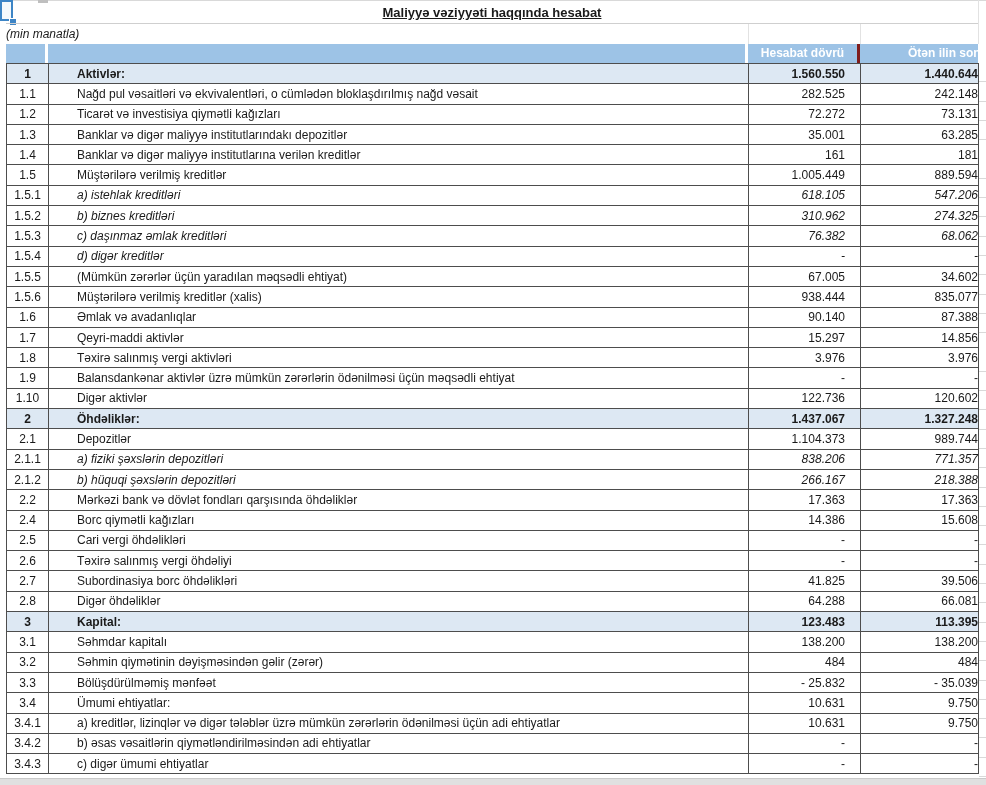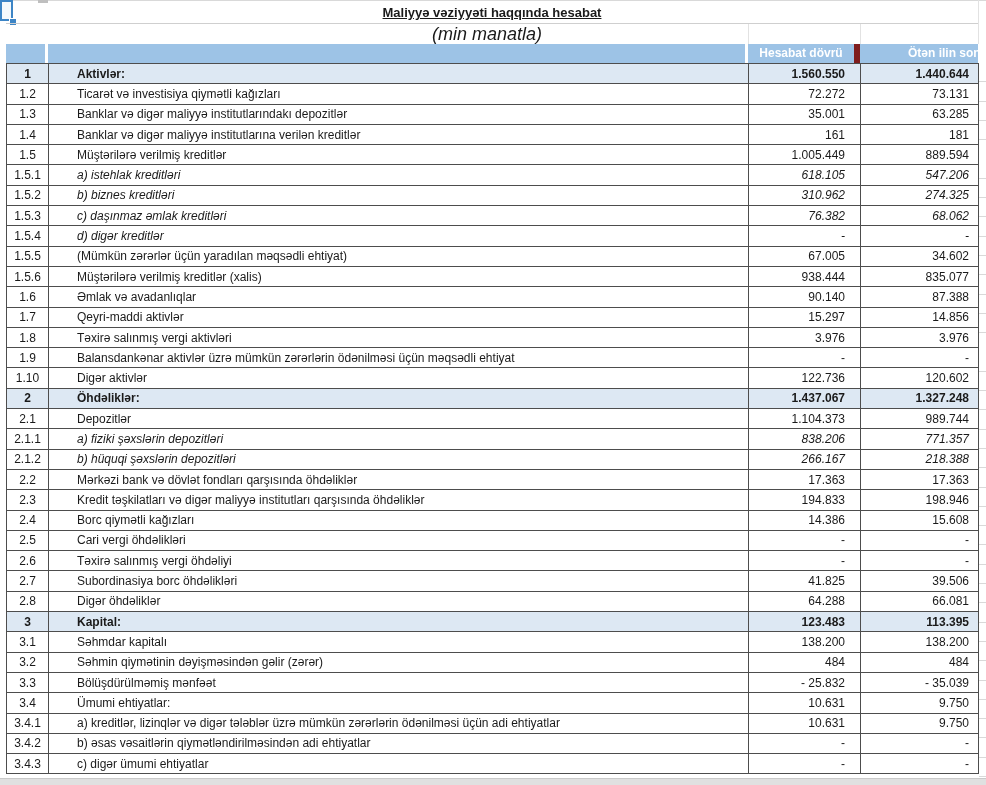--- a/index.html
+++ b/index.html
@@ -13,40 +13,40 @@
   .selected-cell{position:absolute;left:0;top:0;width:13px;height:21px;
     border:2px solid #3d85c6;box-sizing:border-box;background:rgba(61,133,198,0.05);}
   .fill-handle{position:absolute;left:9px;top:18px;width:6px;height:6px;
     background:#3d85c6;border:1px solid #ffffff;}
   
   .title-row{position:absolute;left:6px;top:2px;width:972px;height:21px;line-height:21px;
     text-align:center;font-weight:bold;font-size:13px;border-bottom:1px solid #cfcfcf;}
   .title-row .u{text-decoration:underline;}
   
   .note-row{position:absolute;left:6px;top:25px;width:962px;height:18px;line-height:18px;
-    text-align:center;font-style:italic;font-size:18px;}
+    text-align:left;font-style:italic;font-size:12px;}
   .vstub{position:absolute;top:24px;height:20px;width:1px;background:#e2e2e2;}
   
   .header-row{position:absolute;left:6px;top:44px;width:972px;height:19px;display:flex;}
   .header-cell{background:#9dc3e6;color:#ffffff;font-weight:bold;font-size:12px;
     line-height:19px;text-align:center;box-sizing:border-box;overflow:hidden;white-space:nowrap;}
   .h-num{width:42px;border-right:3px solid #fff;}
   .h-desc{width:700px;border-right:3px solid #fff;}
-  .h-v1{width:112px;border-right:6px solid #7f1d1d;}
+  .h-v1{width:112px;border-right:3px solid #7f1d1d;}
   .h-v2{width:118px;padding-left:48px;}
   
   table.body-table{position:absolute;left:6px;top:63px;width:972px;
     border-collapse:collapse;table-layout:fixed;}
   td{border:1px solid #4d4d4d;font-size:12px;height:19.3px;padding:0;
     line-height:14px;vertical-align:middle;overflow:hidden;white-space:nowrap;}
   td.num{text-align:center;}
   td.desc{padding-left:28px;}
   td.val{text-align:right;}
   td.val1{padding-right:15px;}
-  td.val2{padding-right:9px;}
+  td.val2{}
   tr.section td{background:#dde8f3;font-weight:bold;}
   tr.italic td.desc,tr.italic td.val{font-style:italic;margin-left:8px;}
   
   .right-strip{position:absolute;left:979px;top:63px;width:7px;height:715px;
     background:repeating-linear-gradient(to bottom,#ffffff 0,#ffffff 18.3px,#d9d9d9 18.3px,#d9d9d9 19.3px);}
   .right-vline{position:absolute;left:978px;top:0;width:1px;height:44px;background:#e2e2e2;}
   
   .bottom-strip{position:absolute;left:0;top:778px;width:986px;height:7px;
     background:#e0e0e0;border-top:1px solid #c9c9c9;}
 </style>
@@ -87,20 +87,26 @@
       <col style="width:118px;">
   </colgroup>
   <tbody>
       <tr class="section">
         <td class="num">1</td>
         <td class="desc">Aktivlər:</td>
         <td class="val val1">1.560.550</td>
         <td class="val val2">1.440.644</td>
       </tr>
       <tr class="normal">
+        <td class="num">1.1</td>
+        <td class="desc">Nağd pul vəsaitləri və  ekvivalentləri, o cümlədən bloklaşdırılmış nağd vəsait</td>
+        <td class="val val1">282.525</td>
+        <td class="val val2">242.148</td>
+      </tr>
+      <tr class="normal">
         <td class="num">1.2</td>
         <td class="desc">Ticarət və investisiya qiymətli kağızları</td>
         <td class="val val1">72.272</td>
         <td class="val val2">73.131</td>
       </tr>
       <tr class="normal">
         <td class="num">1.3</td>
         <td class="desc">Banklar və digər maliyyə institutlarındakı depozitlər</td>
         <td class="val val1">35.001</td>
         <td class="val val2">63.285</td>
@@ -207,26 +213,20 @@
         <td class="val val1">266.167</td>
         <td class="val val2">218.388</td>
       </tr>
       <tr class="normal">
         <td class="num">2.2</td>
         <td class="desc">Mərkəzi bank və dövlət fondları qarşısında öhdəliklər</td>
         <td class="val val1">17.363</td>
         <td class="val val2">17.363</td>
       </tr>
       <tr class="normal">
-        <td class="num">2.3</td>
-        <td class="desc">Kredit təşkilatları və digər maliyyə institutları qarşısında öhdəliklər</td>
-        <td class="val val1">194.833</td>
-        <td class="val val2">198.946</td>
-      </tr>
-      <tr class="normal">
         <td class="num">2.4</td>
         <td class="desc">Borc qiymətli kağızları</td>
         <td class="val val1">14.386</td>
         <td class="val val2">15.608</td>
       </tr>
       <tr class="normal">
         <td class="num">2.5</td>
         <td class="desc">Cari vergi öhdəlikləri</td>
         <td class="val val1">-</td>
         <td class="val val2">-</td>

